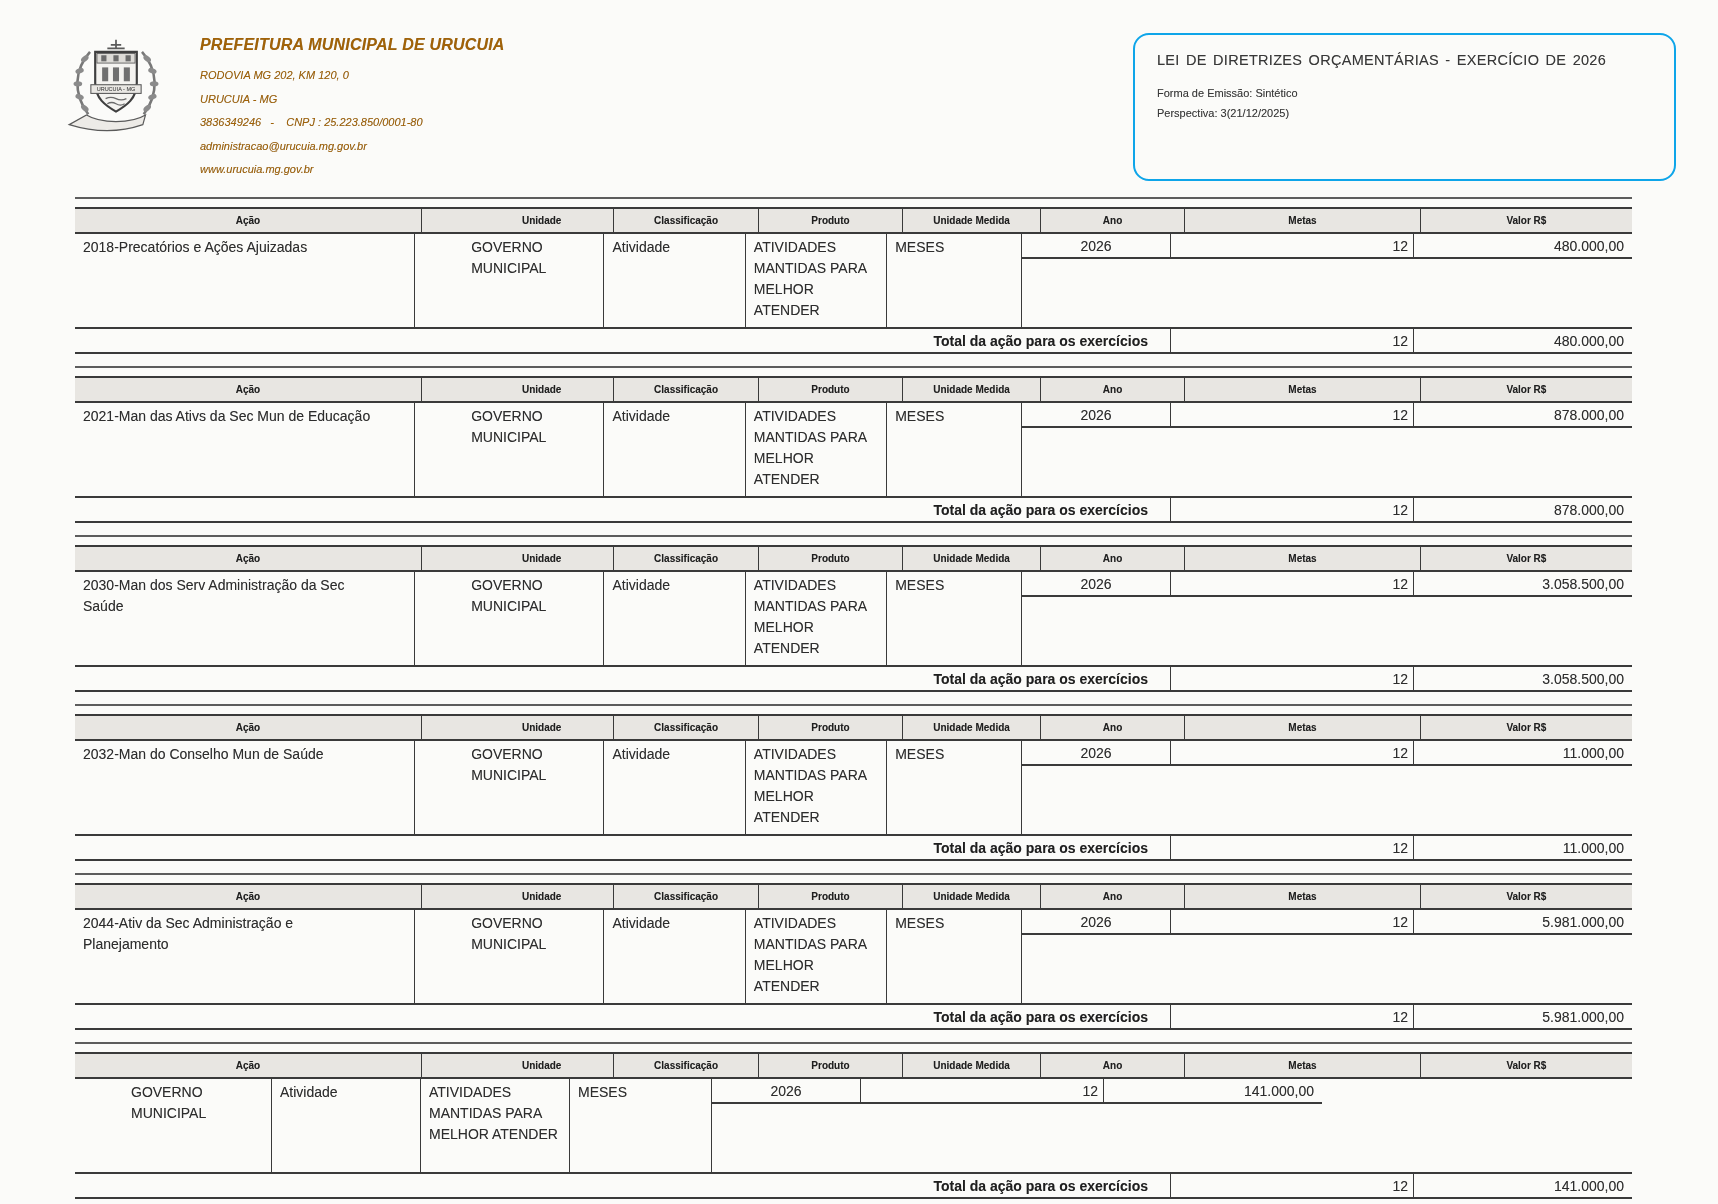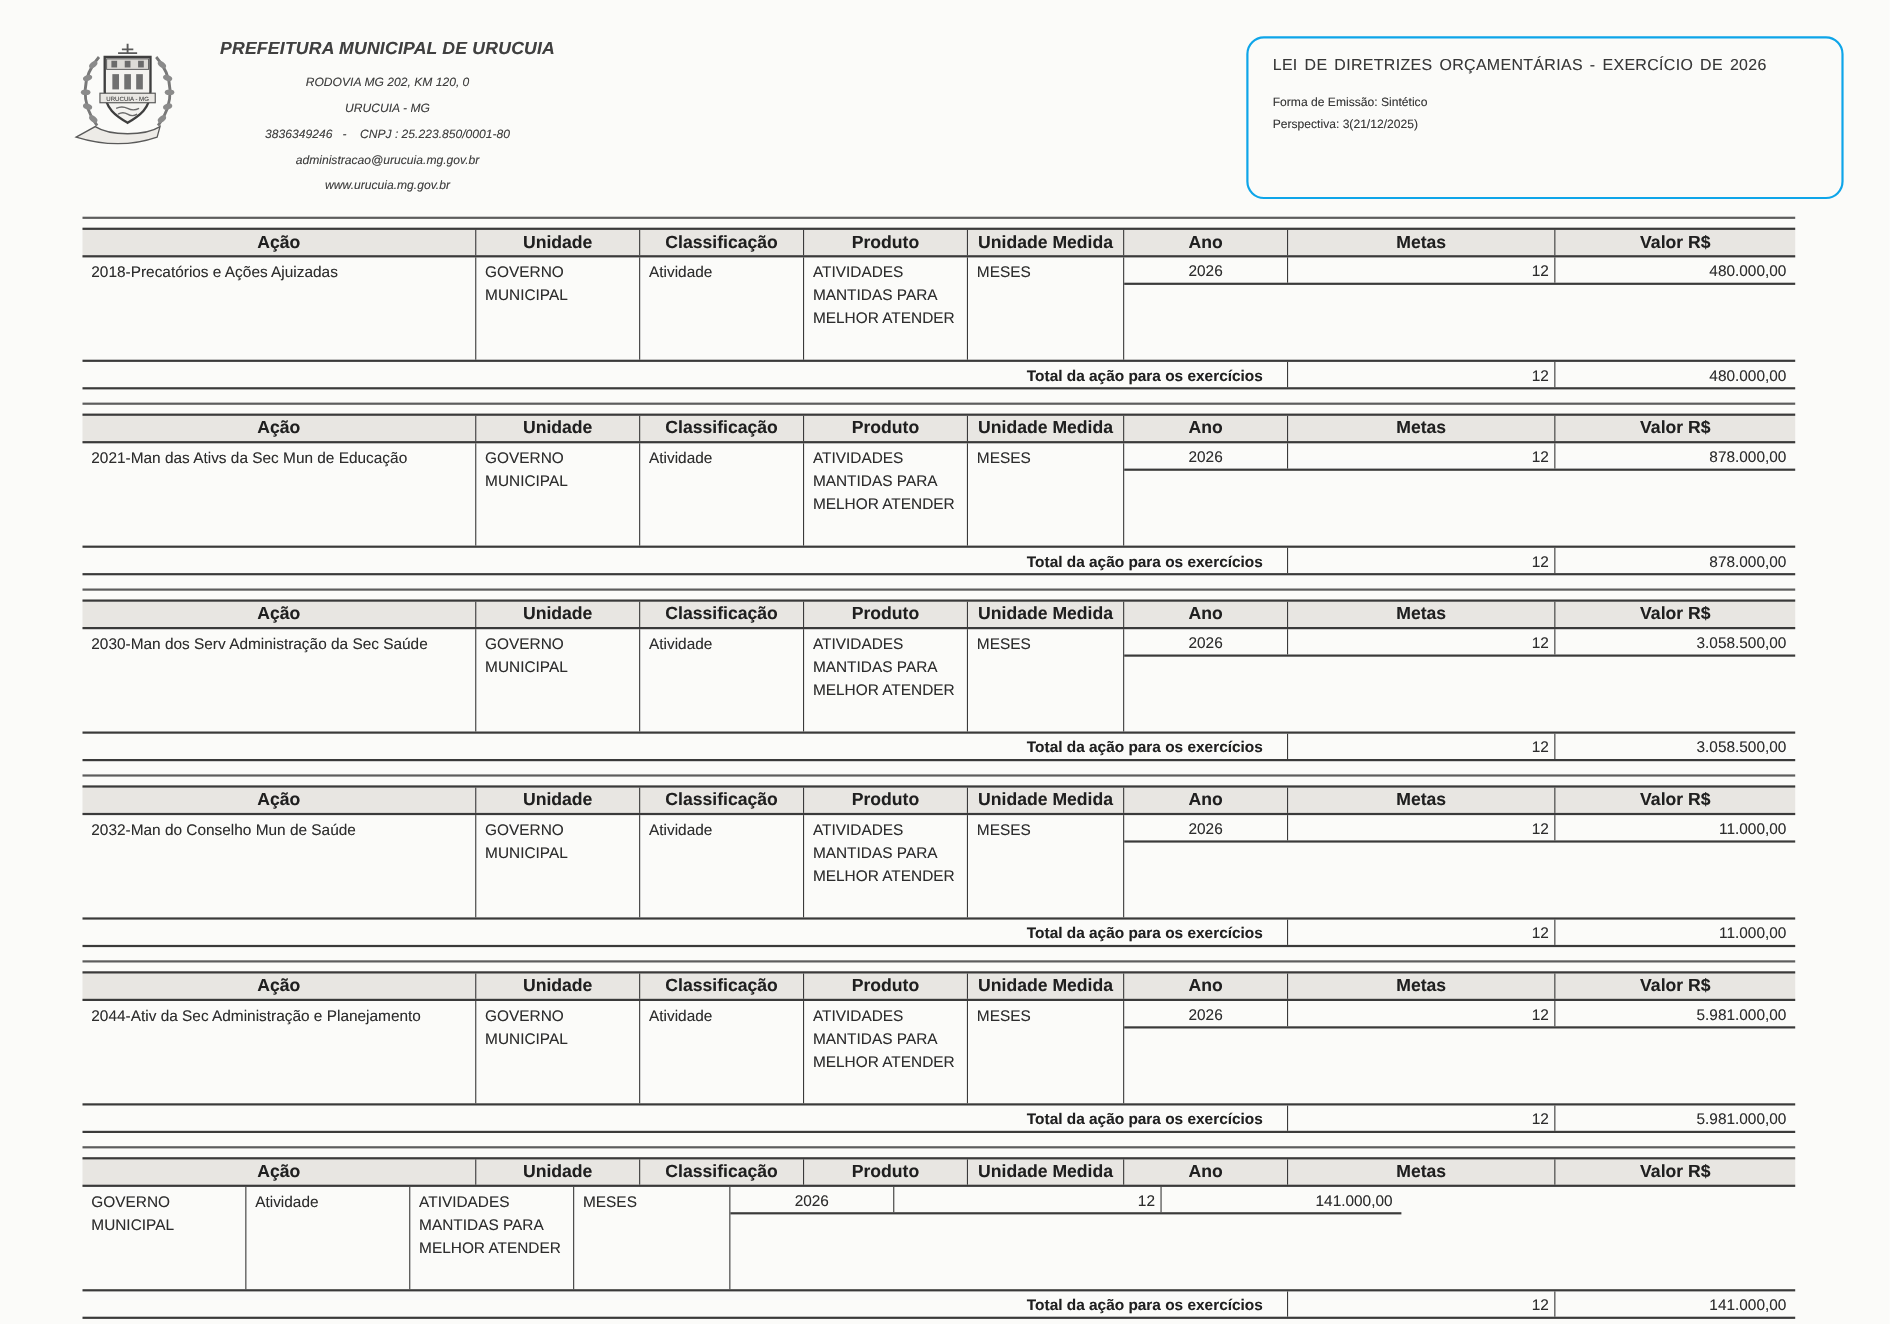--- a/index.html
+++ b/index.html
@@ -10,50 +10,50 @@
     background: #fbfbf9;
     font-family: "Liberation Sans", "DejaVu Sans", sans-serif;
     color: #2d2d2d;
     overflow: hidden;
     text-shadow: 0 0 0.6px rgba(45,45,45,0.35);
   }
 
   
   .hdr { position: absolute; left: 0; top: 0; width: 100%; height: 190px; }
   .logo { position: absolute; left: 64px; top: 34px; width: 104px; height: 98px; }
-  .org { position: absolute; left: 200px; top: 36px; font-style: italic; color: #404040; text-align: center; }
+  .org { position: absolute; left: 200px; top: 36px; font-style: italic; color: #a16207; }
   .org-name { font-size: 16px; font-weight: 700; margin-bottom: 10px; letter-spacing: 0.2px; }
   .org-line { font-size: 11px; line-height: 23.5px; }
   .pre { white-space: pre; }
   .info-box {
     position: absolute; left: 1133px; top: 33px; width: 543px; height: 148px;
     box-sizing: border-box; border: 2px solid #0ea5e9; border-radius: 16px;
     padding: 15px 22px; color: #383838;
   }
   .info-title { font-size: 14.5px; line-height: 21px; width: 480px; letter-spacing: 0.3px; word-spacing: 2px; }
   .info-line { font-size: 11px; line-height: 19.5px; }
   .info-line.first { margin-top: 13px; }
 
   
   .tables { position: absolute; left: 75px; top: 197px; width: 1557px; }
   .tblock { margin-bottom: 12px; }
   .topline { border-top: 2px solid #5d5d5d; margin-bottom: 8px; }
 
-  .c1 { width: 358px; } .c2 { width: 149px; } .c3 { width: 149px; } .c4 { width: 149px; }
+  .c1 { width: 358px; } .c2 { width: 149px; margin-left: 48px; } .c3 { width: 149px; } .c4 { width: 149px; }
   .c5 { width: 142px; } .c6 { width: 149px; } .c7 { width: 243px; } .c8 { width: 218px; }
 
   .hrow {
     display: flex; height: 23px; box-sizing: content-box;
     background: #e8e6e2;
     border-top: 2px solid #3a3a3a; border-bottom: 2px solid #3a3a3a;
   }
   .hc {
     box-sizing: border-box; height: 100%;
     display: flex; align-items: center; justify-content: center;
-    font-size: 16px; font-weight: 700; color: #1f1f1f;
+    font-size: 10px; font-weight: 700; color: #1f1f1f;
     border-right: 1.5px solid #3a3a3a;
   }
   .hc.last { border-right: none; }
 
   .brow { display: flex; height: 93px; }
   .bc {
     box-sizing: border-box; height: 100%;
     border-right: 1.5px solid #3a3a3a;
     padding: 3px 8px 0 8px; font-size: 14px; line-height: 21px;
   }

